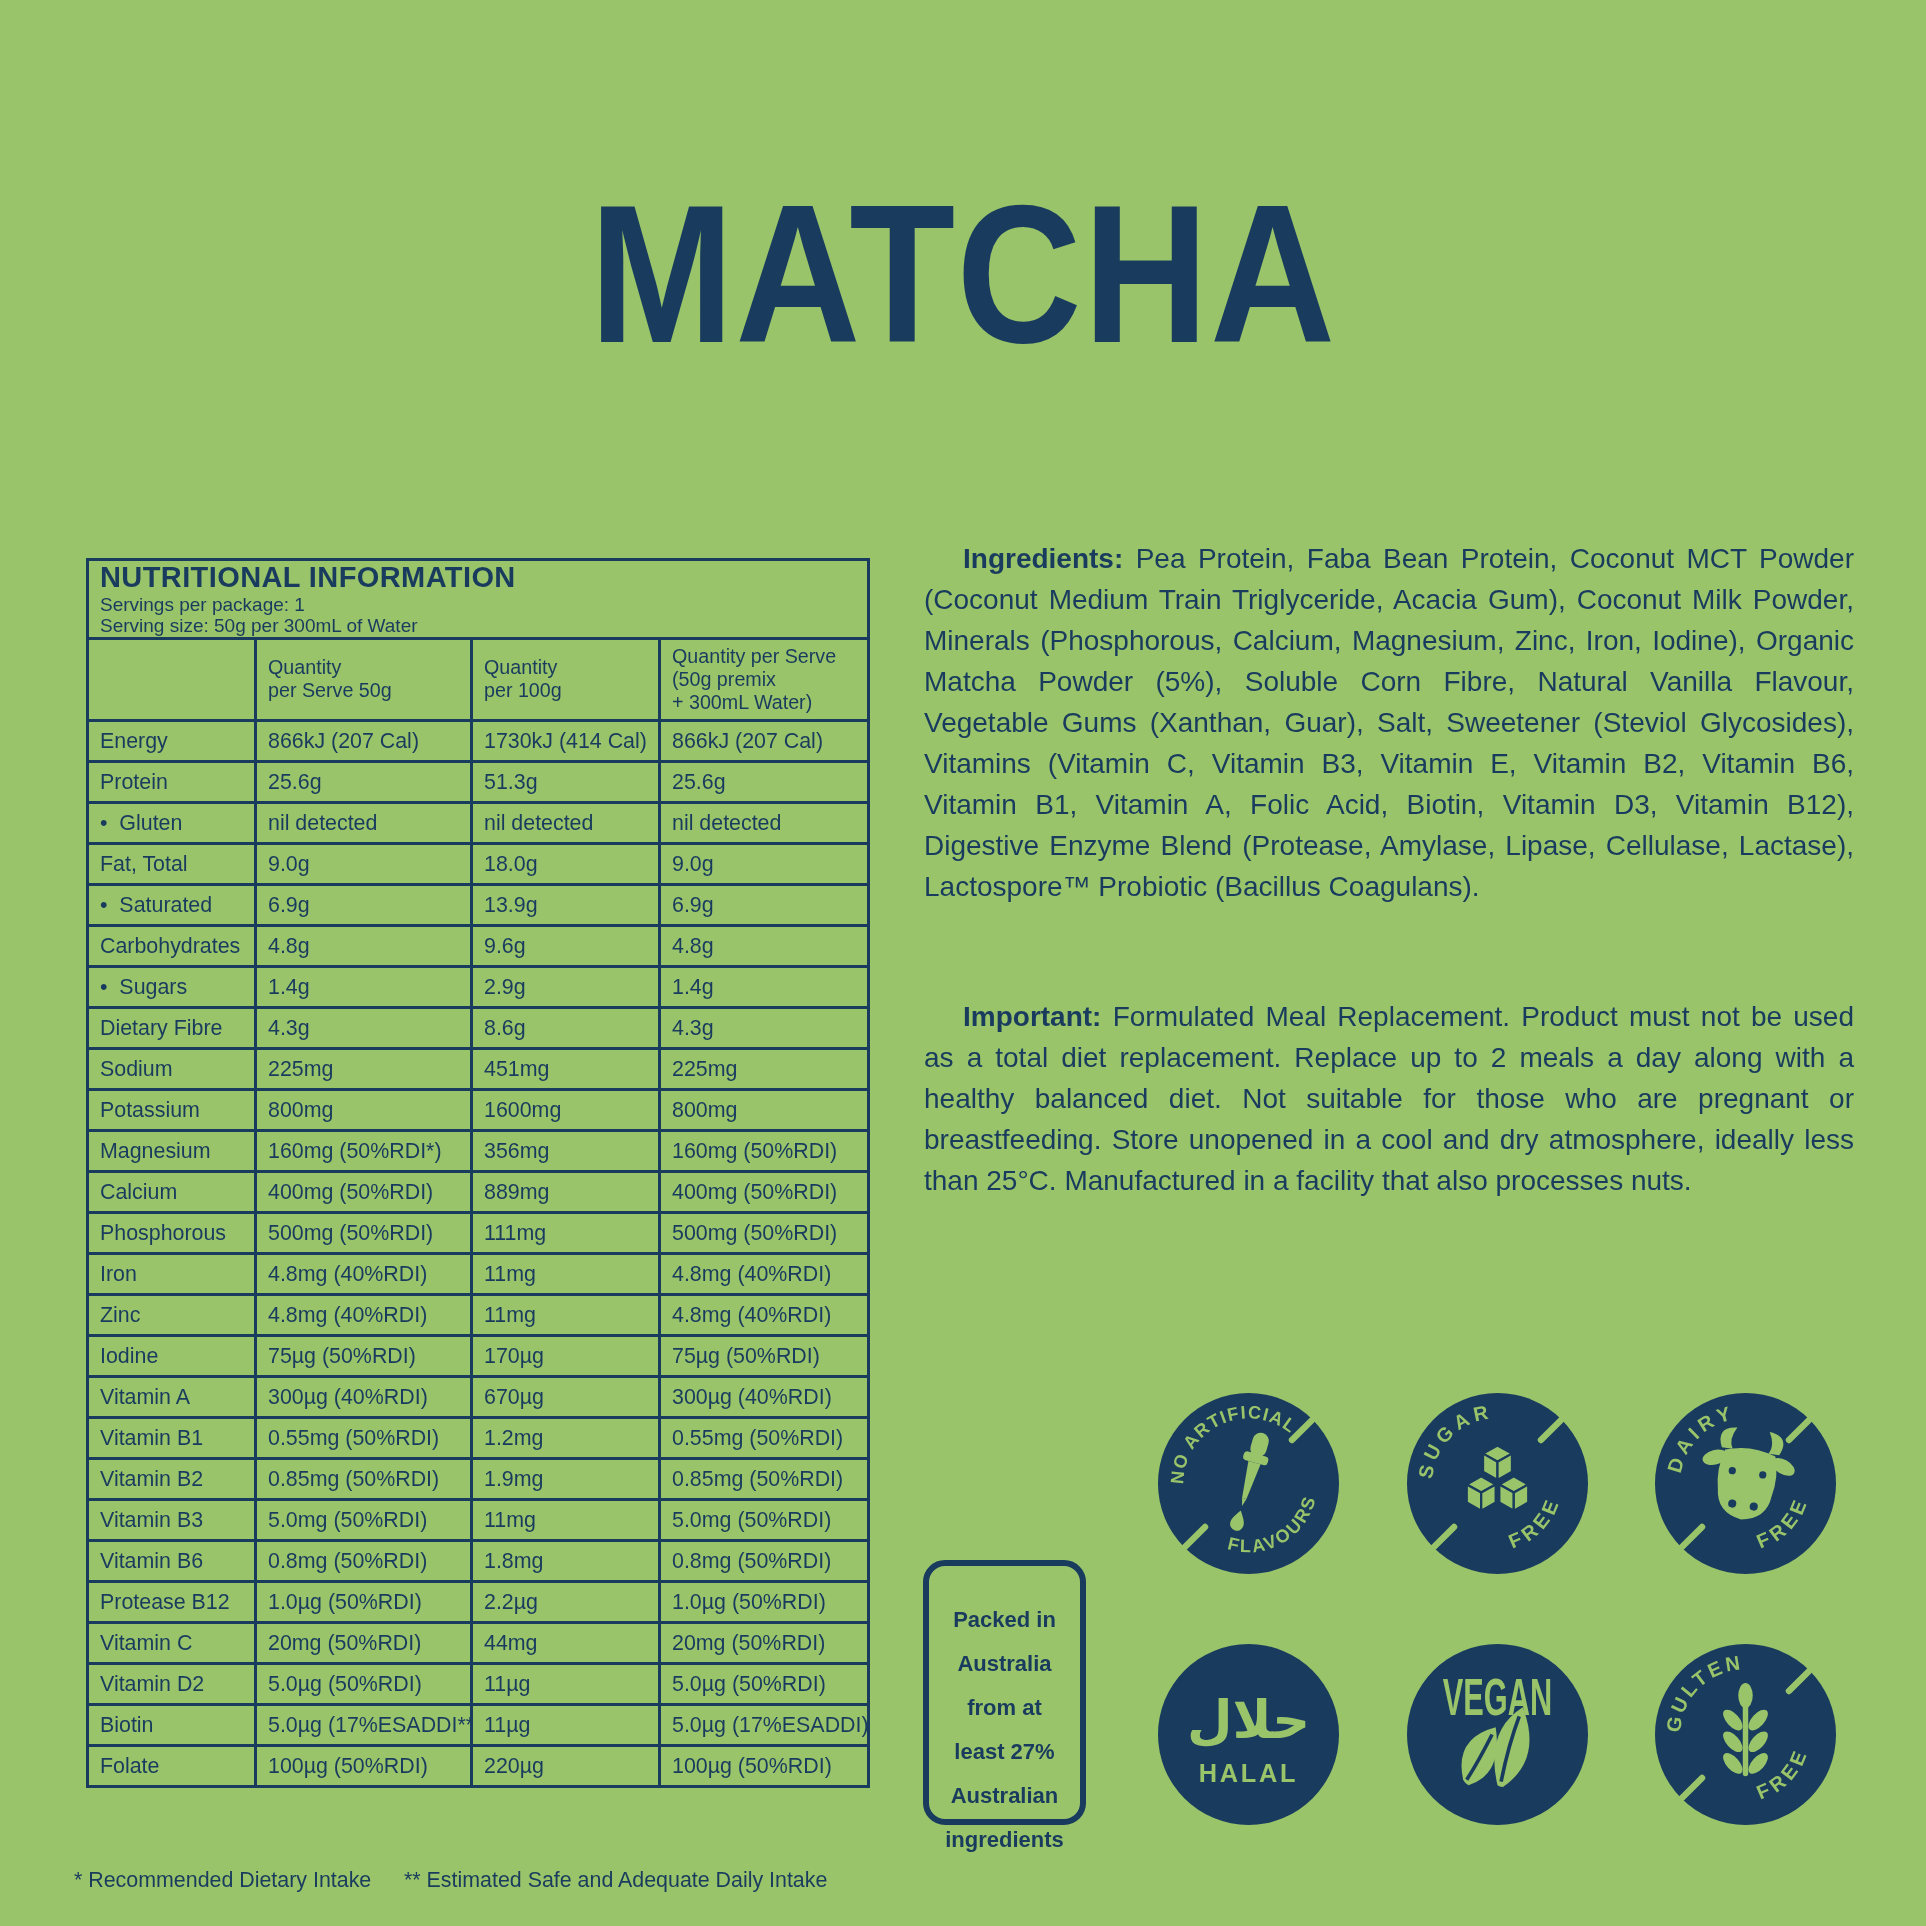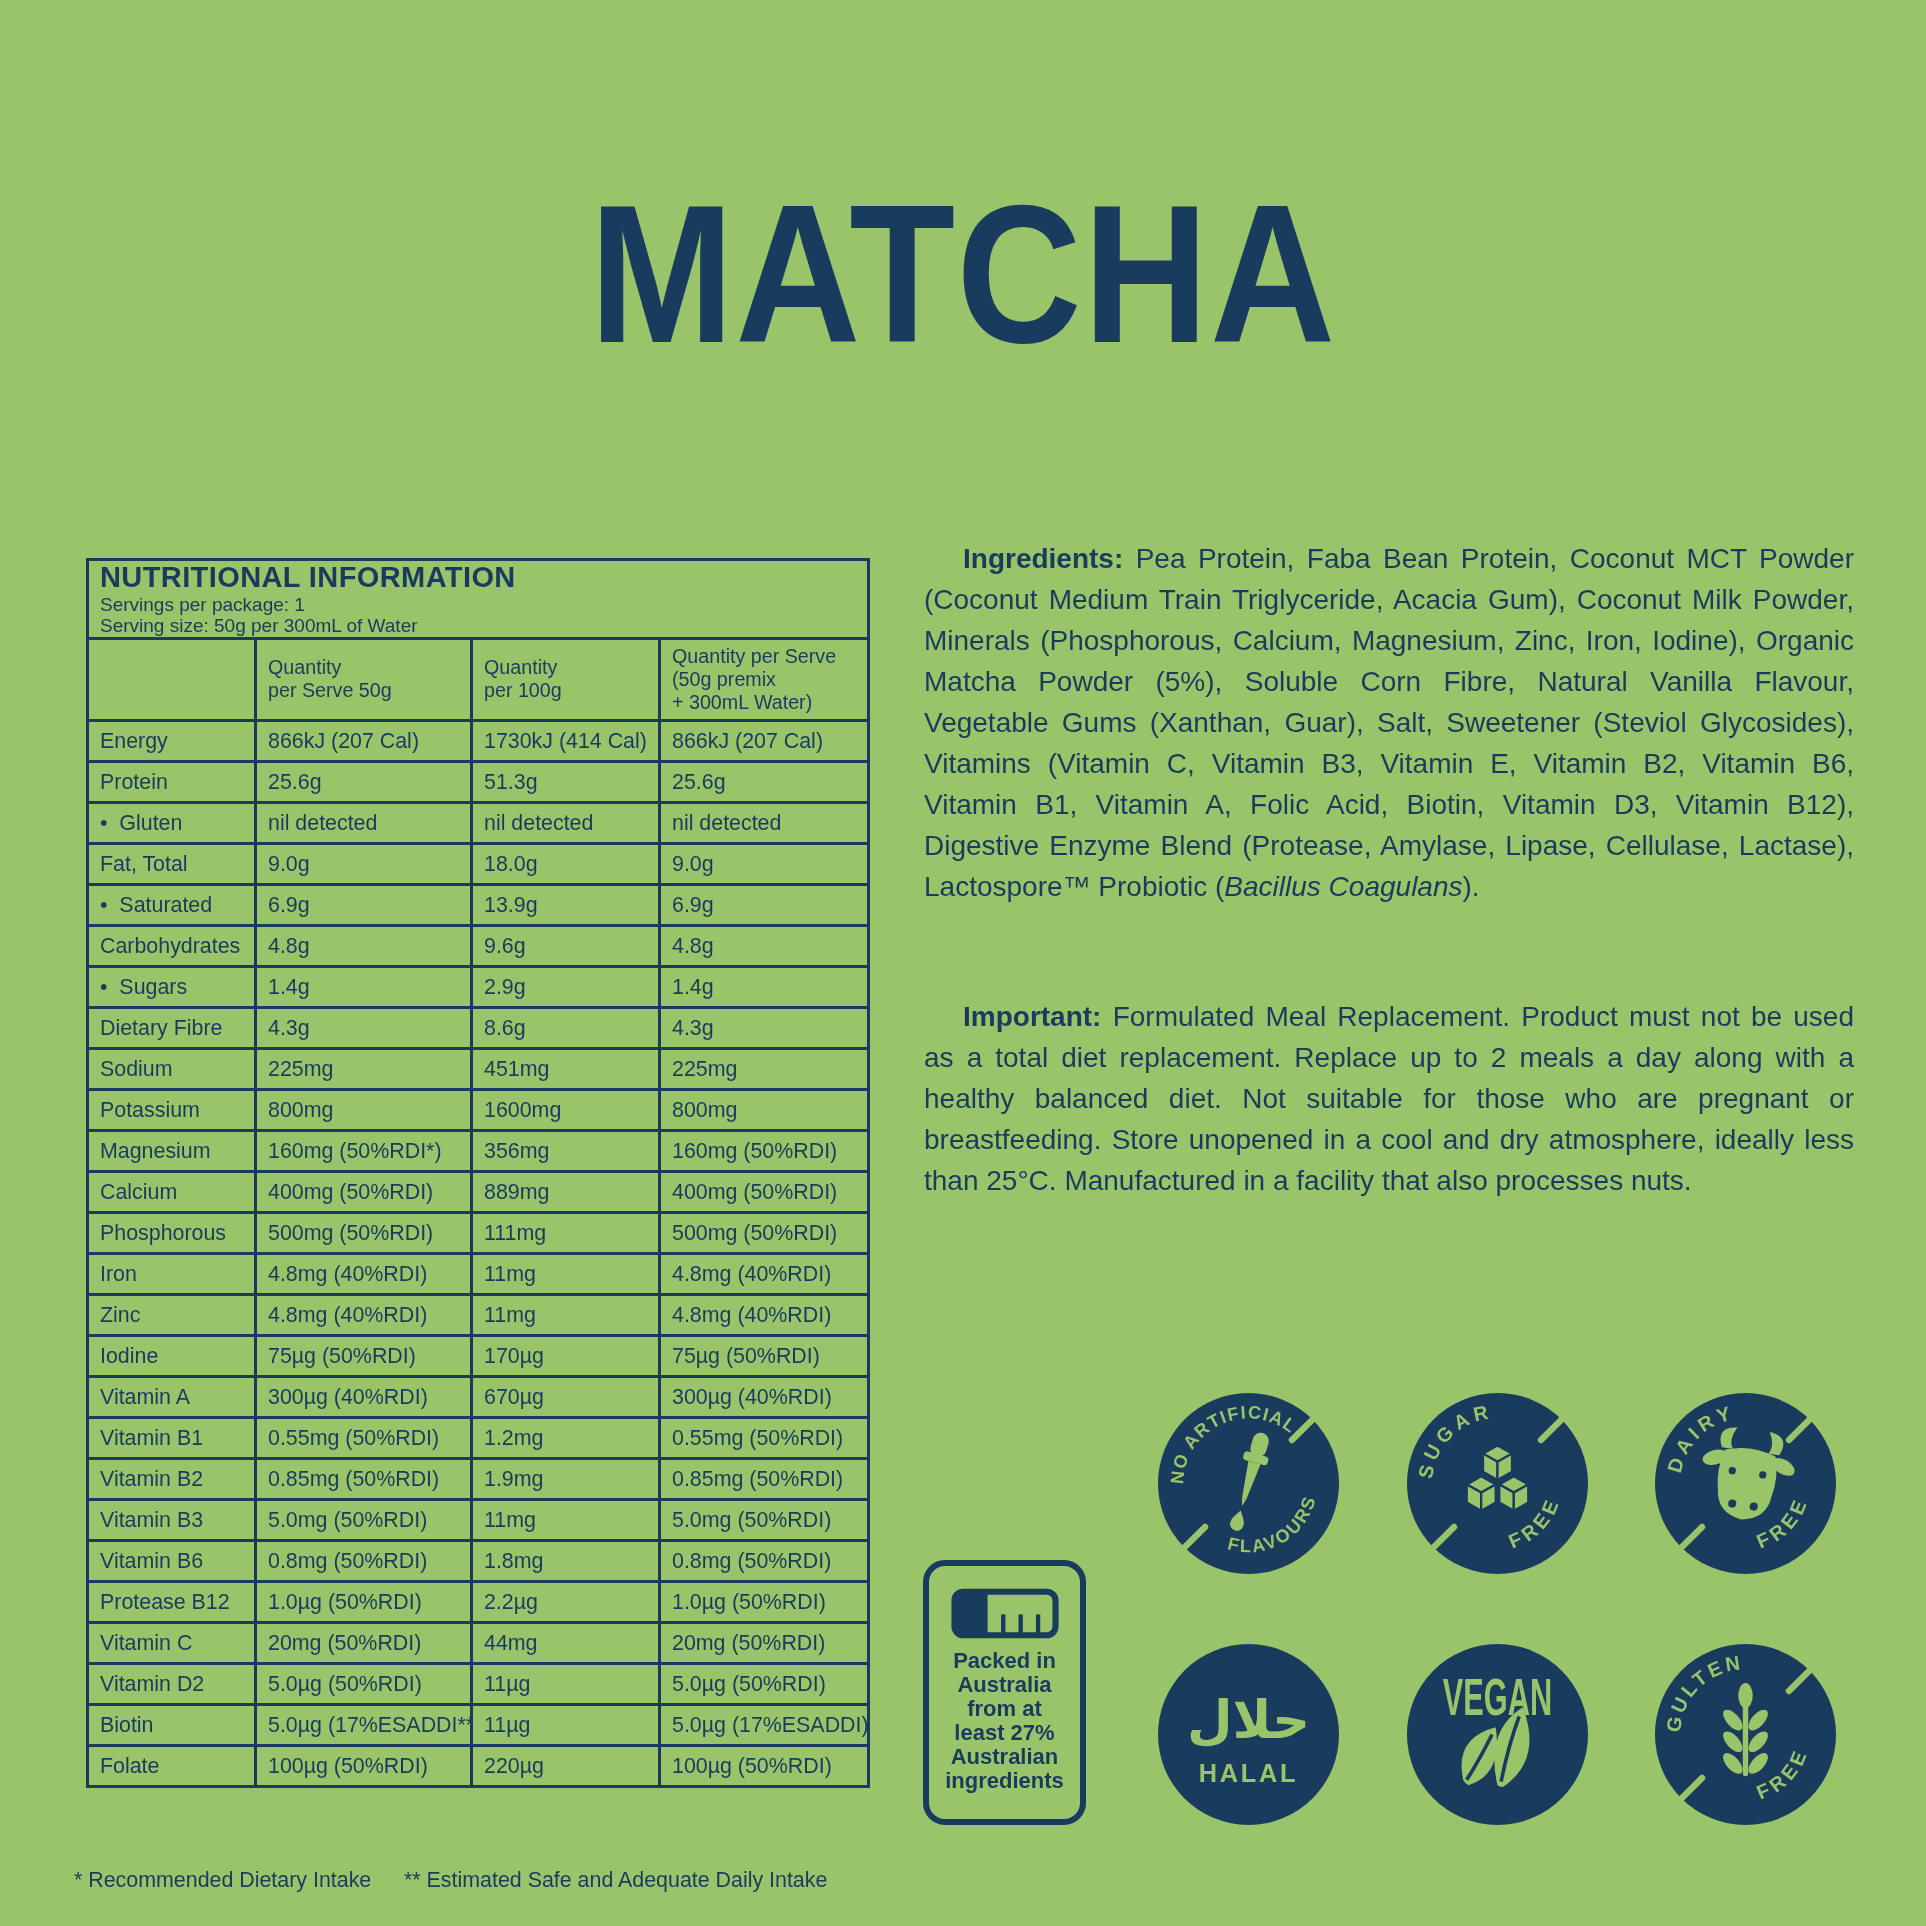--- a/index.html
+++ b/index.html
@@ -44,21 +44,21 @@
   .fn-2{left:404px;}
   
   .para{
     position:absolute;left:924px;width:930px;
     font-size:28px;line-height:41px;
     text-align:justify;
   }
   .para-ingredients{top:538px;}
   .para-important{top:996px;}
   .para b{font-weight:700;margin-left:39px;}
-  .italic{font-style:italic;margin-top:44px;}
+  .italic{margin-top:44px;}
   
   .badge{position:absolute;width:181px;height:181px;}
   .badge svg{display:block;width:100%;height:100%;}
   .bfill{fill:var(--navy);}
   .arc-text{fill:var(--green);font-weight:700;font-family:"Liberation Sans",sans-serif;text-anchor:middle;}
   .fs-naf{font-size:20px;letter-spacing:1.5px;}
   .fs-wide{font-size:22px;letter-spacing:5px;}
   .fs-gul{font-size:22px;letter-spacing:3.5px;}
   .fs-flav{font-size:20px;letter-spacing:2.5px;}
   .slash{stroke:var(--green);stroke-width:7;stroke-linecap:round;}
@@ -73,21 +73,21 @@
   #badge-gluten{left:1655px;top:1644px;}
   
   .packed{
     position:absolute;left:923px;top:1560px;width:163px;height:265px;
     box-sizing:border-box;border:6.8px solid var(--navy);border-radius:22px;
     display:flex;flex-direction:column;align-items:center;
   }
   .packed svg{margin-top:22px;width:108px;height:51px;}
   .packed-text{
     margin-top:10.3px;text-align:center;
-    font-size:22px;font-weight:700;line-height:24px;
+    font-size:22px;font-weight:700;line-height:44px;
     white-space:pre-line;
   }
 </style>
 </head>
 <body>
 
 <div class="page-title">MATCHA</div>
 
 <div class="table-wrap">
   <table class="nt">

